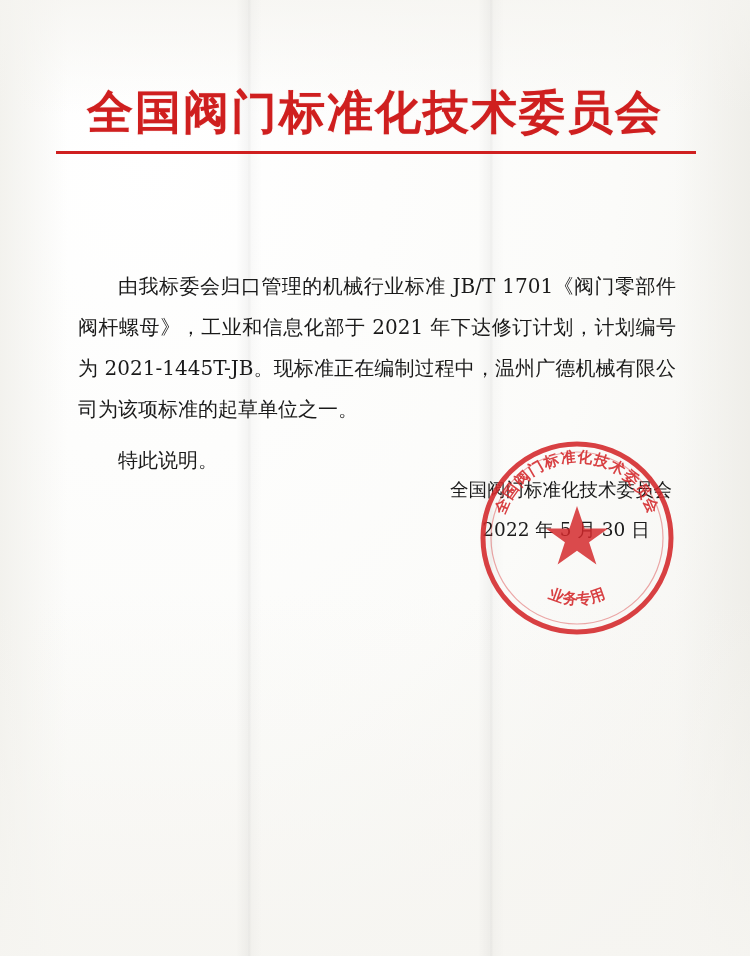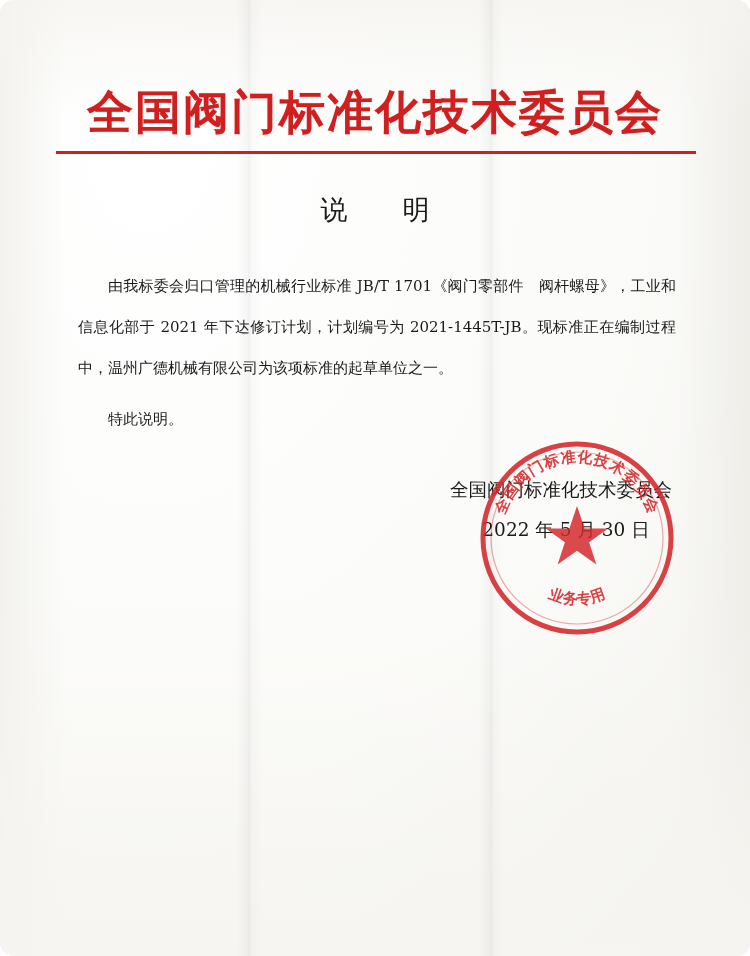--- a/index.html
+++ b/index.html
@@ -13,21 +13,20 @@
     font-family: "Liberation Serif", serif;
     overflow: hidden;
   }
   .page {
     position: relative;
     width: 750px;
     height: 956px;
     background:
       radial-gradient(ellipse at 20% 15%, #ffffff 0%, #fbfbf9 55%, #f3f2ee 100%);
     overflow: hidden;
-    border-radius: 14px;
   }
   
   .paper-shade {
     position: absolute;
     inset: 0;
     background:
       linear-gradient(180deg, rgba(245,244,240,0.75) 0%, rgba(255,255,255,0) 12%, rgba(255,255,255,0) 62%, rgba(246,245,241,0.85) 100%),
       linear-gradient(90deg, rgba(240,239,234,0.8) 0%, rgba(255,255,255,0) 9%, rgba(255,255,255,0) 90%, rgba(238,237,232,0.9) 100%);
     pointer-events: none;
   }
@@ -76,21 +75,21 @@
     letter-spacing: 14px;
     text-indent: 14px;
     font-family: "DejaVu Serif", serif;
   }
 
   .body-text {
     position: absolute;
     top: 266px;
     left: 78px;
     width: 598px;
-    font-size: 15px;
+    font-size: 20px;
     line-height: 41px;
     color: #1a1a1a;
     text-align: justify;
     font-family: "DejaVu Serif", serif;
   }
   .body-text p {
     margin: 0 0 0 0;
     text-indent: 2em;
   }
   .body-text p + p { margin-top: 10px; }
@@ -141,21 +140,20 @@
 <div class="page">
 
   <div class="paper-shade"></div>
   <div class="fold f1"></div>
   <div class="fold f2"></div>
 
   <div class="header-title">全国阀门标准化技术委员会</div>
 
   <div class="header-rule"></div>
 
-  <div class="doc-title">说　明</div>
 
   <div class="body-text">
     <p>由我标委会归口管理的机械行业标准 JB/T 1701《阀门零部件　阀杆螺母》，工业和信息化部于 2021 年下达修订计划，计划编号为 2021-1445T-JB。现标准正在编制过程中，温州广德机械有限公司为该项标准的起草单位之一。</p>
     <p>特此说明。</p>
   </div>
 
   <div class="signature">
     <div class="sig-org">全国阀门标准化技术委员会</div>
     <div class="sig-date">2022 年 5 月 30 日</div>
   </div>

